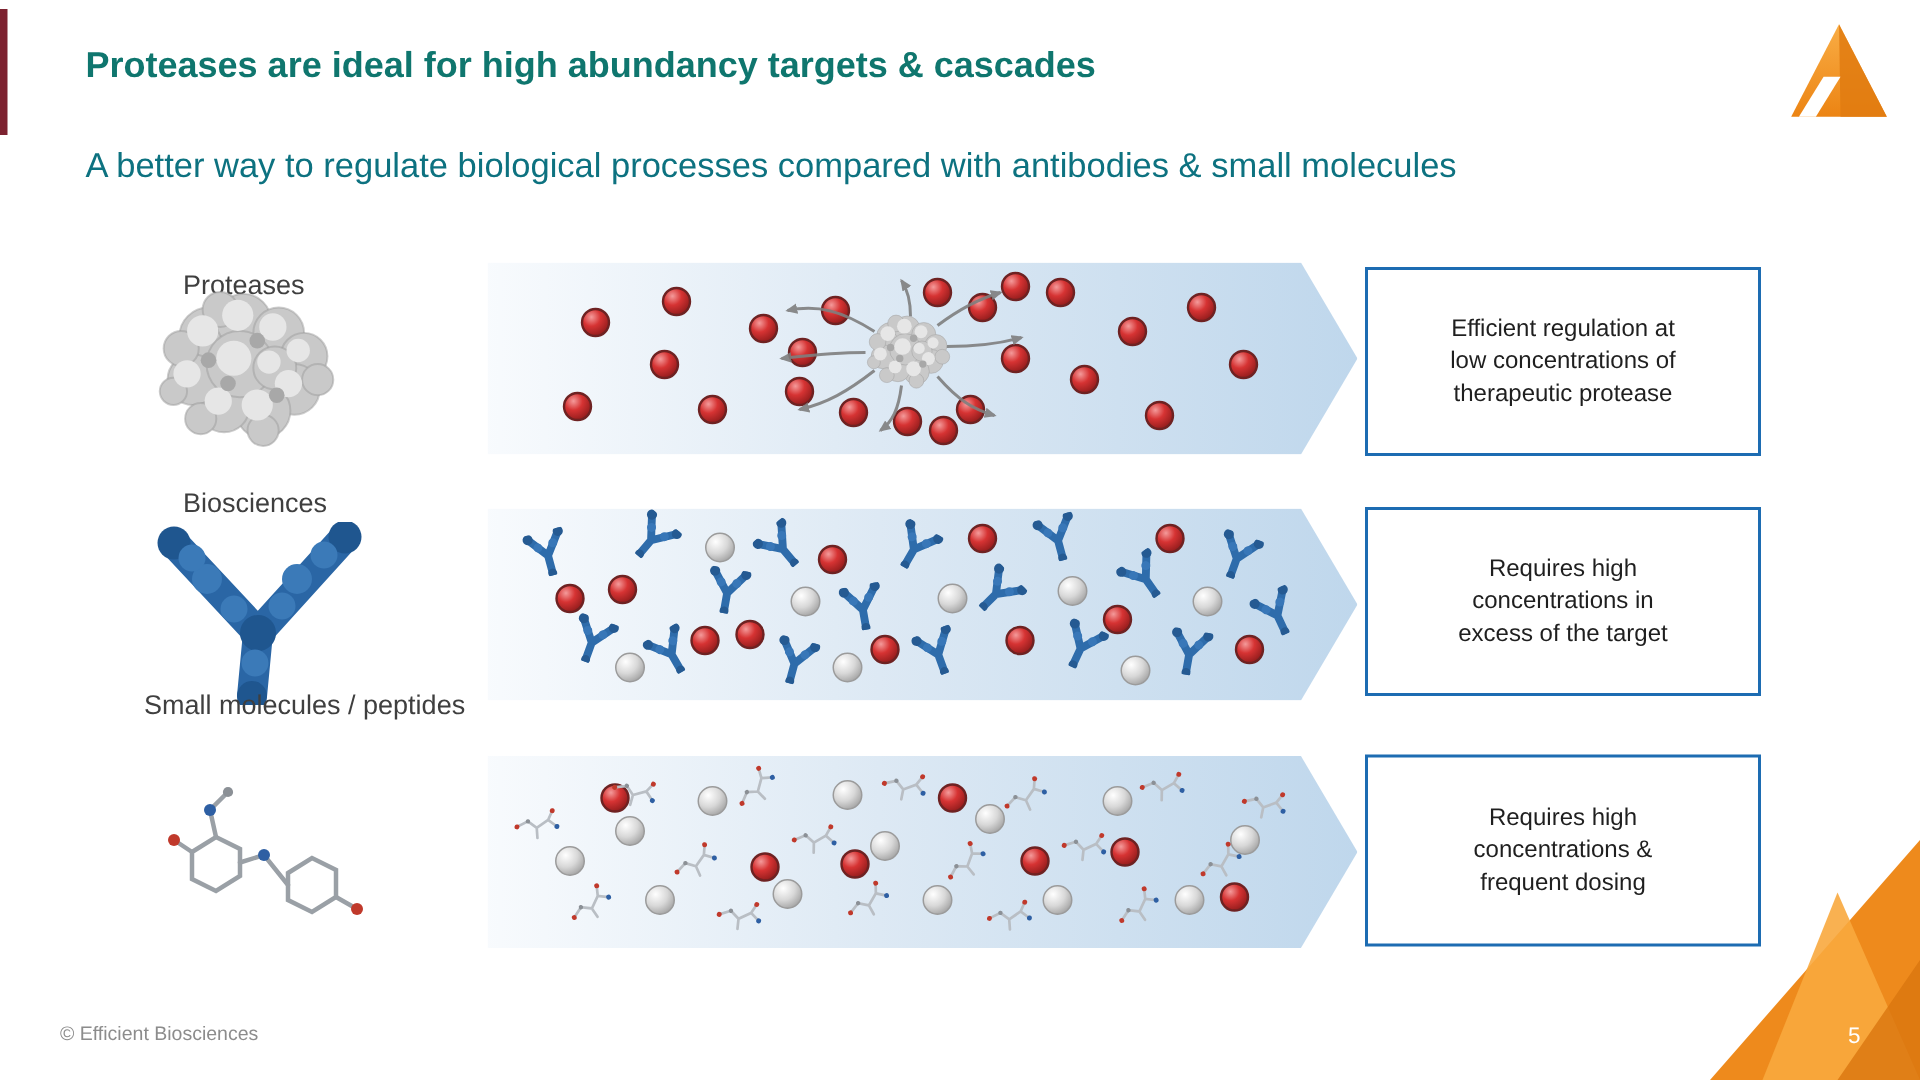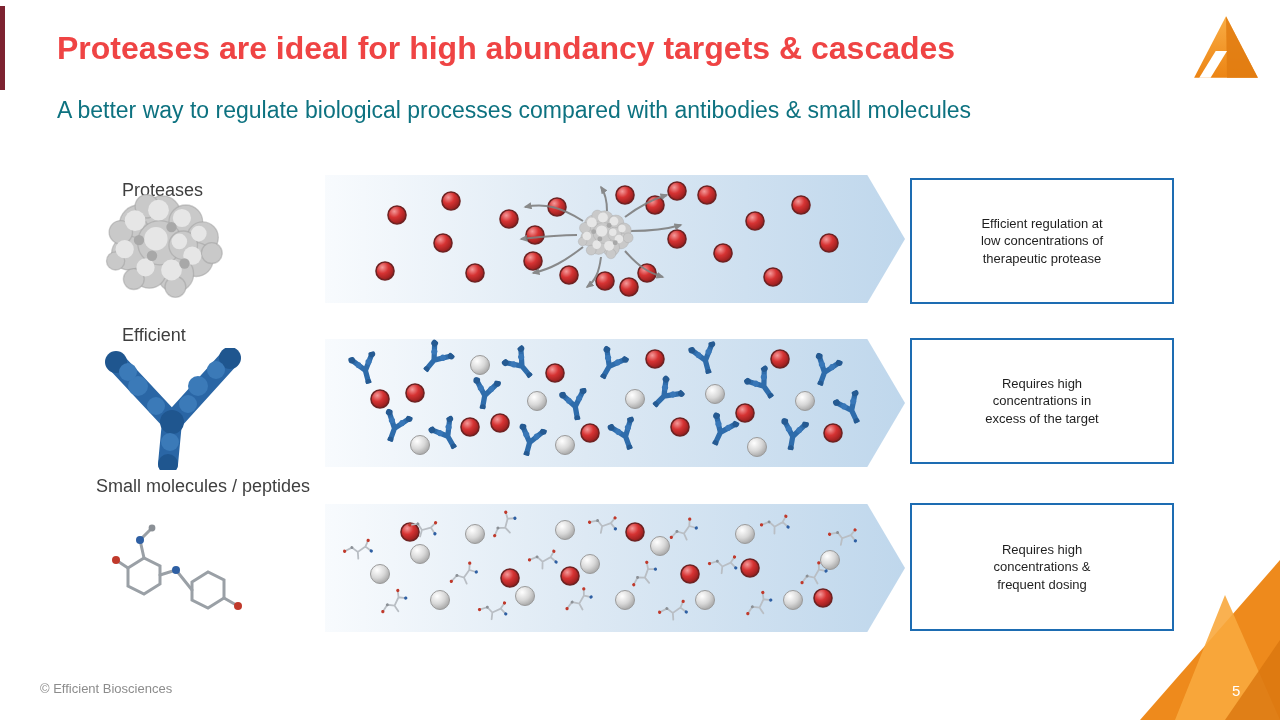--- a/index.html
+++ b/index.html
@@ -1,36 +1,36 @@
 <!DOCTYPE html>
 <html><head>
 <meta charset="utf-8">
 <style>
   html,body{margin:0;padding:0;background:#e8e8e8;}
   .slide{position:relative;width:1280px;height:720px;background:#ffffff;overflow:hidden;
          font-family:"Liberation Sans",sans-serif;}
   .accent-bar{position:absolute;left:0;top:6px;width:5px;height:84px;background:#7d2230;}
-  .title{position:absolute;left:57px;top:30px;font-size:32px;font-weight:bold;color:#ef4444;white-space:nowrap;}
+  .title{position:absolute;left:57px;top:30px;font-size:24px;font-weight:bold;color:#0f766e;white-space:nowrap;}
   .subtitle{position:absolute;left:57px;top:97px;font-size:23px;font-weight:normal;color:#0d7280;white-space:nowrap;}
   .logo{position:absolute;left:1190px;top:14px;}
   .row-label{position:absolute;font-size:18px;color:#3f3f3f;}
   .big-icon{position:absolute;}
   .band{position:absolute;width:580px;height:128px;
         background:linear-gradient(90deg,rgba(242,247,252,0.55) 0%,#dde9f4 45%,#bfd7ec 100%);
         clip-path:polygon(0 0,93.5% 0,100% 50%,93.5% 100%,0 100%);}
   .band svg{display:block;width:580px;height:128px;}
   .result-box{position:absolute;left:910px;width:264px;border:2px solid #1d6cb2;background:#ffffff;
               display:flex;align-items:center;justify-content:center;text-align:center;
-              font-size:13px;color:#1f1f1f;line-height:1.35;padding:6px 12px;box-sizing:border-box;}
+              font-size:16px;color:#1f1f1f;line-height:1.35;padding:6px 12px;box-sizing:border-box;}
   .result-box span{white-space:pre-line;}
   .r1-label{left:122px;top:158px;margin-top:22px;}  .r1-icon{left:100px;top:188px;}
   .r1-band{left:325px;top:175px;}   .r1-box{top:178px;height:126px;}
   .r2-label{left:122px;top:325px;}  .r2-icon{left:98px;top:348px;}
   .r2-band{left:325px;top:339px;}   .r2-box{top:338px;height:126px;}
-  .r3-label{left:96px;top:476px;}   .r3-icon{left:100px;top:506px;}
+  .r3-label{left:96px;top:460px;}   .r3-icon{left:100px;top:506px;}
   .r3-band{left:325px;top:504px;}   .r3-box{top:503px;height:128px;}
   .copyright{position:absolute;left:40px;top:681px;font-size:13px;color:#8c8c8c;}
   .corner{position:absolute;right:0;bottom:0;z-index:1;}
   .page-num{position:absolute;left:1232px;top:682px;font-size:15px;color:#ffffff;z-index:5;}
   .defs-holder{position:absolute;width:0;height:0;overflow:hidden;}
 </style>
 </head>
 <body>
 
 <svg class="defs-holder" aria-hidden="true">
@@ -164,21 +164,21 @@
       </g>
       <use href="#sym-protein" x="250" y="32" width="62" height="53"></use>
     </svg>
   </div>
   <div class="result-box r1-box">
     <span>Efficient regulation at
 low concentrations of
 therapeutic protease</span>
   </div>
 
-  <div class="row-label r2-label">Efficient</div>
+  <div class="row-label r2-label">Biosciences</div>
   <svg class="big-icon r2-icon" width="150" height="122" viewBox="0 0 150 122">
     <path d="M18,14 L74,74 M132,10 L74,74 M74,74 L70,116" stroke="#2a66a5" stroke-width="20" stroke-linecap="round" fill="none"></path>
     <g fill="#1f568f">
       <circle cx="18" cy="14" r="11"></circle>
         <circle cx="132" cy="10" r="11"></circle>
       <circle cx="70" cy="116" r="10"></circle>
         <circle cx="74" cy="74" r="12"></circle>
     </g>
     <g fill="#3b7ab8">
       <circle cx="40" cy="38" r="10"></circle>

